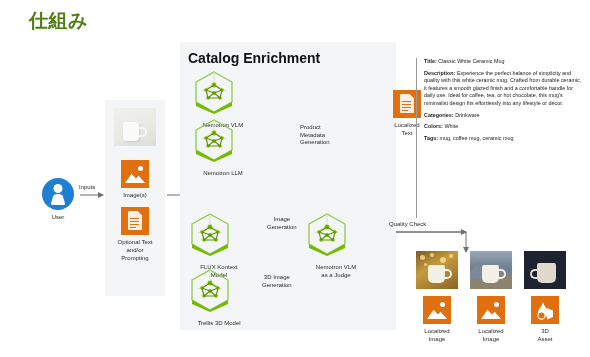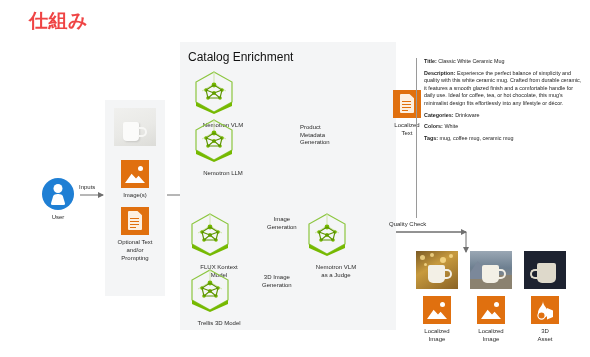--- a/index.html
+++ b/index.html
@@ -13,21 +13,21 @@
     overflow: hidden;
     font-family: "Liberation Sans", "DejaVu Sans", sans-serif;
     color: #1a1a1a;
   }
   #page-title {
     position: absolute;
     left: 29px; top: 8px;
     font-size: 19px;
     font-weight: bold;
     letter-spacing: 0.5px;
-    color: #ef4444;
+    color: #4d7c0f;
   }
 
   
   .abs { position: absolute; }
 
   
   #user-node { left: 38px; top: 178px; width: 40px; }
   .avatar-circle {
     width: 32px; height: 32px; border-radius: 50%;
     background: #1f7fd4;
@@ -122,21 +122,21 @@
     width: 18px; height: 20px;
   }
 
   
   #catalog-panel {
     left: 180px; top: 42px; width: 216px; height: 288px;
     background: #f4f5f6;
   }
   #catalog-title {
     position: absolute; left: 188px; top: 50px;
-    font-size: 12px; font-weight: normal; color: #111;
+    font-size: 14px; font-weight: bold; color: #111;
   }
 
   
   .cube-node { position: absolute; width: 60px; }
   .cube { width: 42px; height: 44px; margin: 0 auto; position: relative; }
 
   
   .edge-label {
     position: absolute;
     font-size: 6px;

